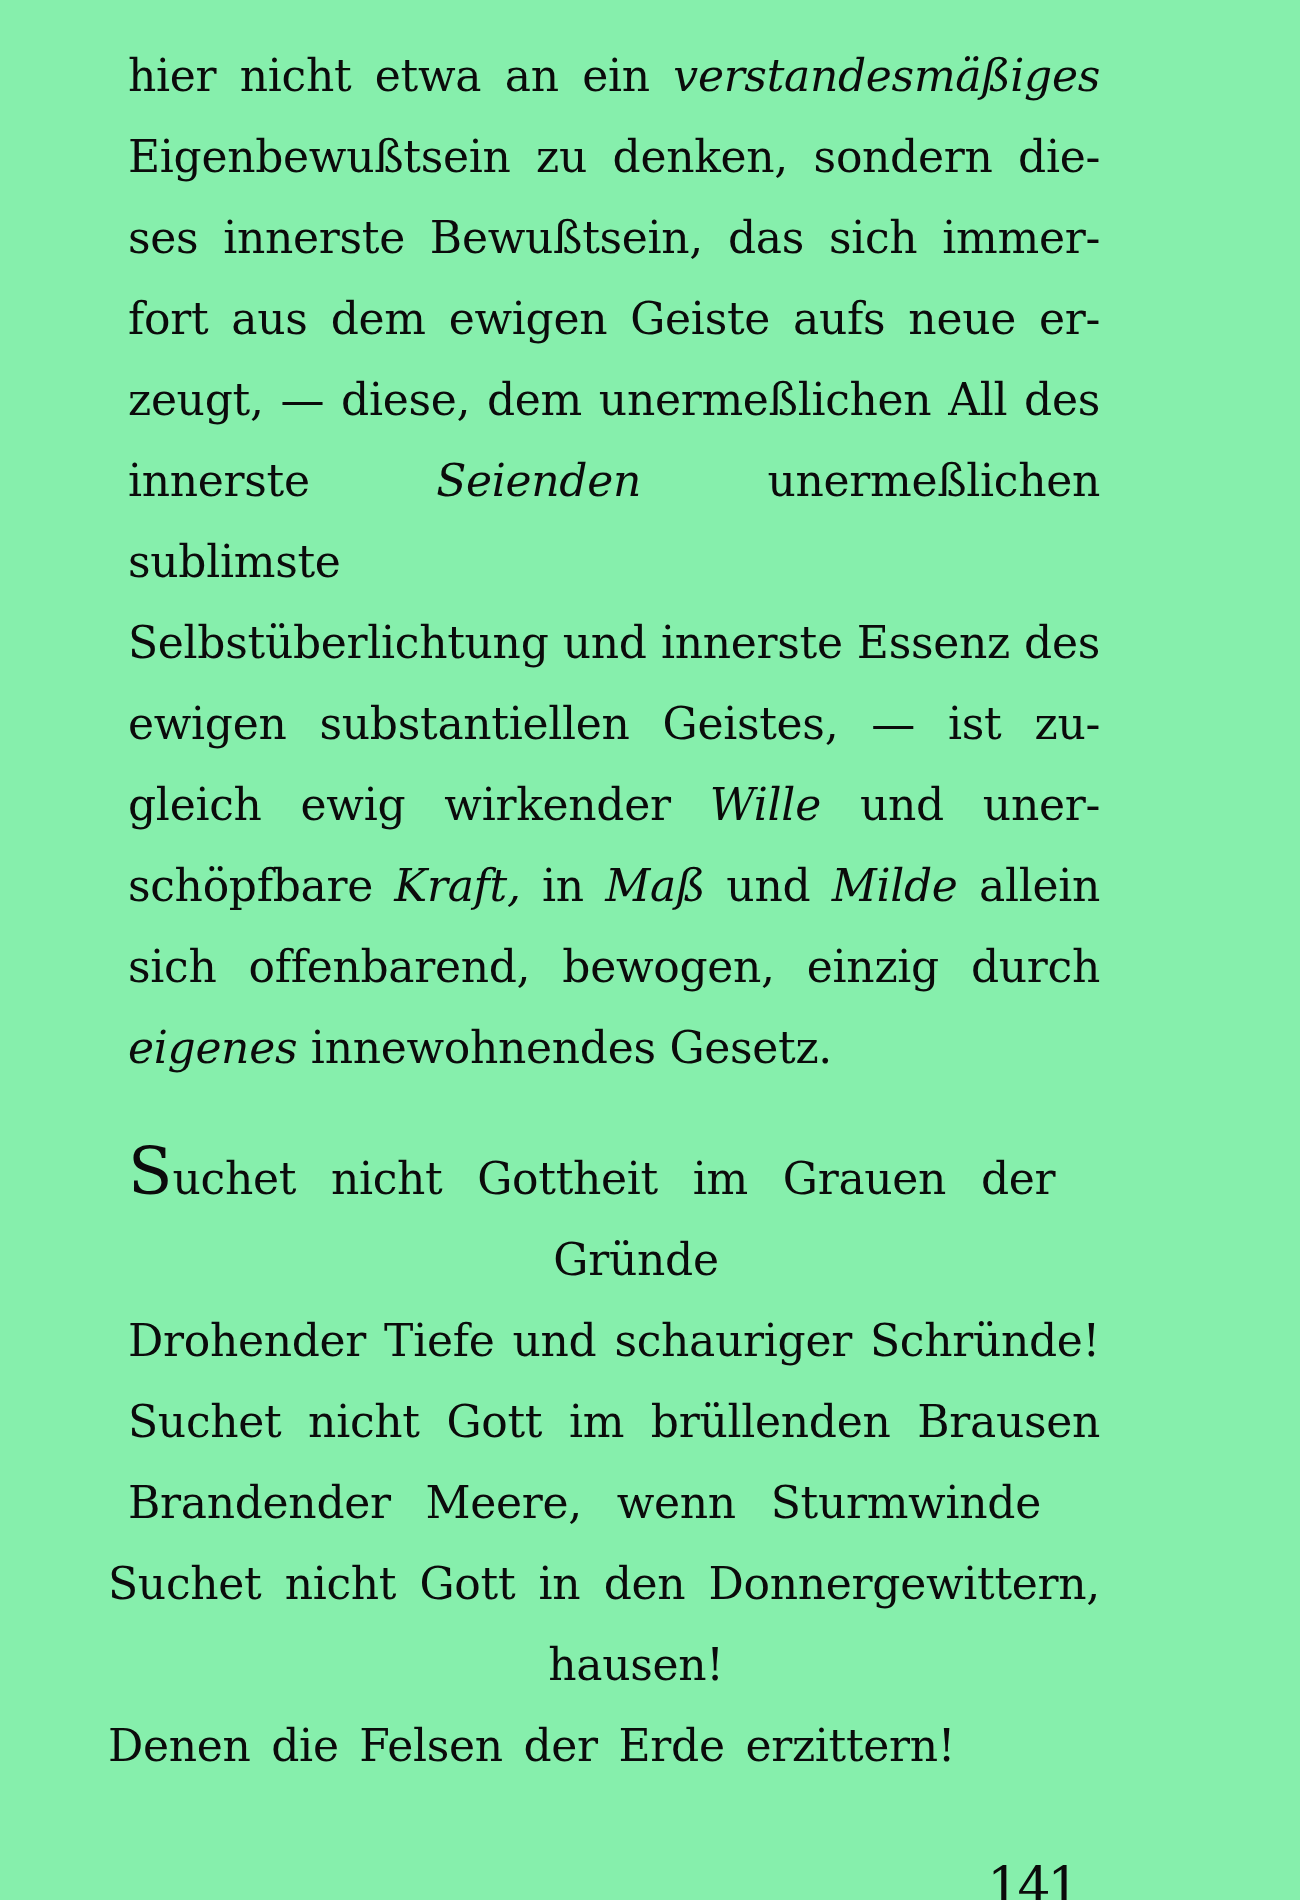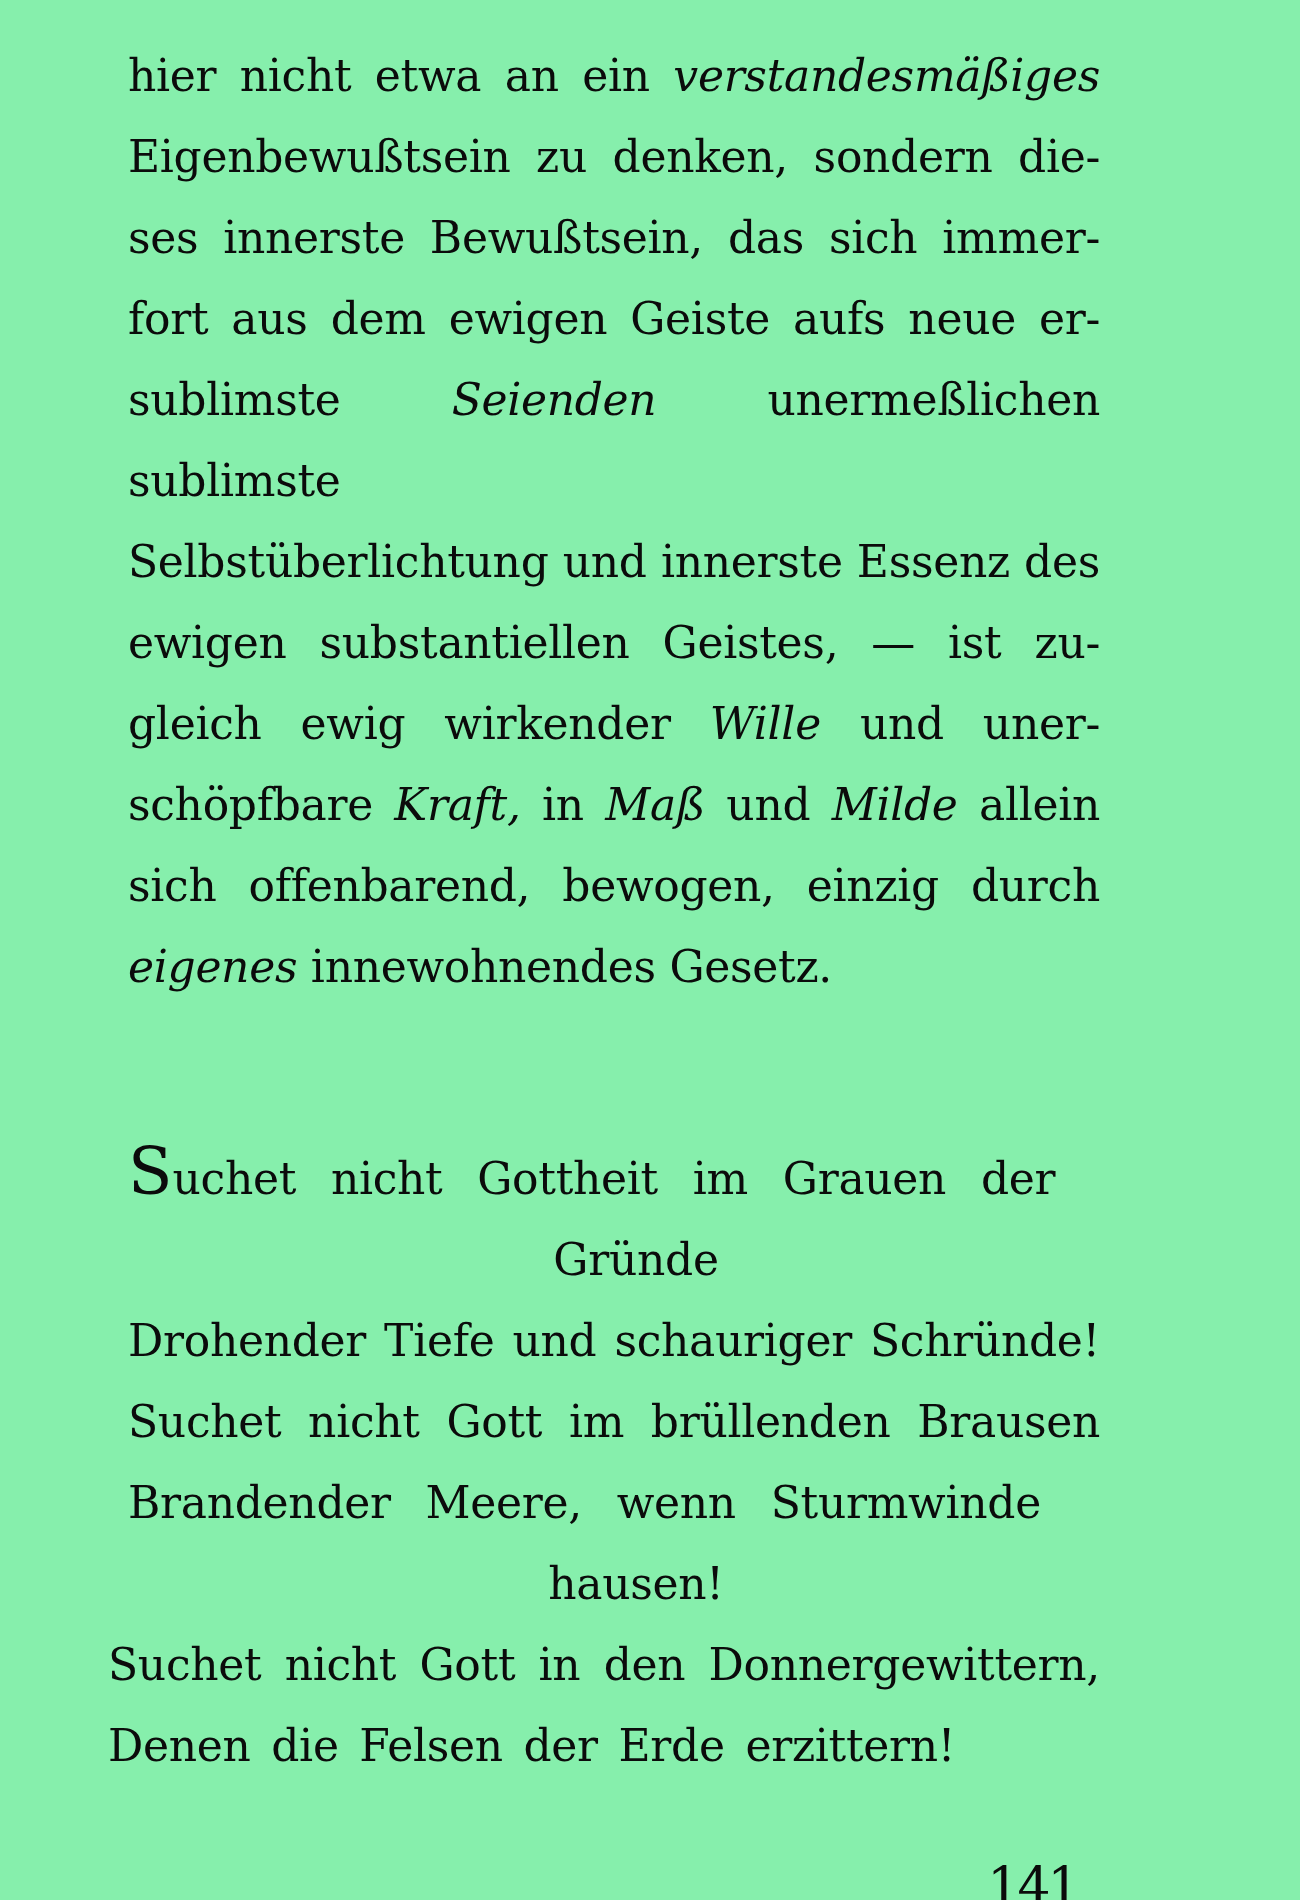--- a/index.html
+++ b/index.html
@@ -63,32 +63,33 @@
 </style>
 </head>
 <body>
 
 <div class="page">
   <div class="prose">
       <div class="line align-justify"><span class="re">hier nicht etwa an ein </span><span class="it">verstandesmäßiges</span></div>
       <div class="line align-justify"><span class="re">Eigenbewußtsein zu denken, sondern die-</span></div>
       <div class="line align-justify"><span class="re">ses innerste Bewußtsein, das sich immer-</span></div>
       <div class="line align-justify"><span class="re">fort aus dem ewigen Geiste aufs neue er-</span></div>
-      <div class="line align-justify"><span class="re">sublimste </span><span class="it">Seienden</span><span class="re"> unermeßlichen sublimste</span></div>
+      <div class="line align-justify"><span class="re">zeugt, — diese, dem unermeßlichen All des</span></div>
+      <div class="line align-justify"><span class="re">innerste </span><span class="it">Seienden</span><span class="re"> unermeßlichen sublimste</span></div>
       <div class="line align-justify"><span class="re">Selbstüberlichtung und innerste Essenz des</span></div>
       <div class="line align-justify"><span class="re">ewigen substantiellen Geistes, — ist zu-</span></div>
       <div class="line align-justify"><span class="re">gleich ewig wirkender </span><span class="it">Wille</span><span class="re"> und uner-</span></div>
       <div class="line align-justify"><span class="re">schöpfbare </span><span class="it">Kraft,</span><span class="re"> in </span><span class="it">Maß</span><span class="re"> und </span><span class="it">Milde</span><span class="re"> allein</span></div>
       <div class="line align-justify"><span class="re">sich offenbarend, bewogen, einzig durch</span></div>
       <div class="line align-left"><span class="it">eigenes</span><span class="re"> innewohnendes Gesetz.</span></div>
     </div>
   <div class="poem">
       <div class="line align-left ws-wide"><span class="initial">S</span><span class="re">uchet nicht Gottheit im Grauen der</span></div>
       <div class="line align-center"><span class="re">Gründe</span></div>
       <div class="line align-justify"><span class="re">Drohender Tiefe und schauriger Schründe!</span></div>
       <div class="line align-justify"><span class="re">Suchet nicht Gott im brüllenden Brausen</span></div>
       <div class="line align-left ws-wide"><span class="re">Brandender Meere, wenn Sturmwinde</span></div>
+      <div class="line align-justify outdent"><span class="re">Suchet nicht Gott in den Donnergewittern,</span></div>
       <div class="line align-center"><span class="re">hausen!</span></div>
-      <div class="line align-justify outdent"><span class="re">Suchet nicht Gott in den Donnergewittern,</span></div>
       <div class="line align-left ws-slight outdent"><span class="re">Denen die Felsen der Erde erzittern!</span></div>
     </div>
   <div class="pagenum">141</div>
 </div>
 
 </body></html>

